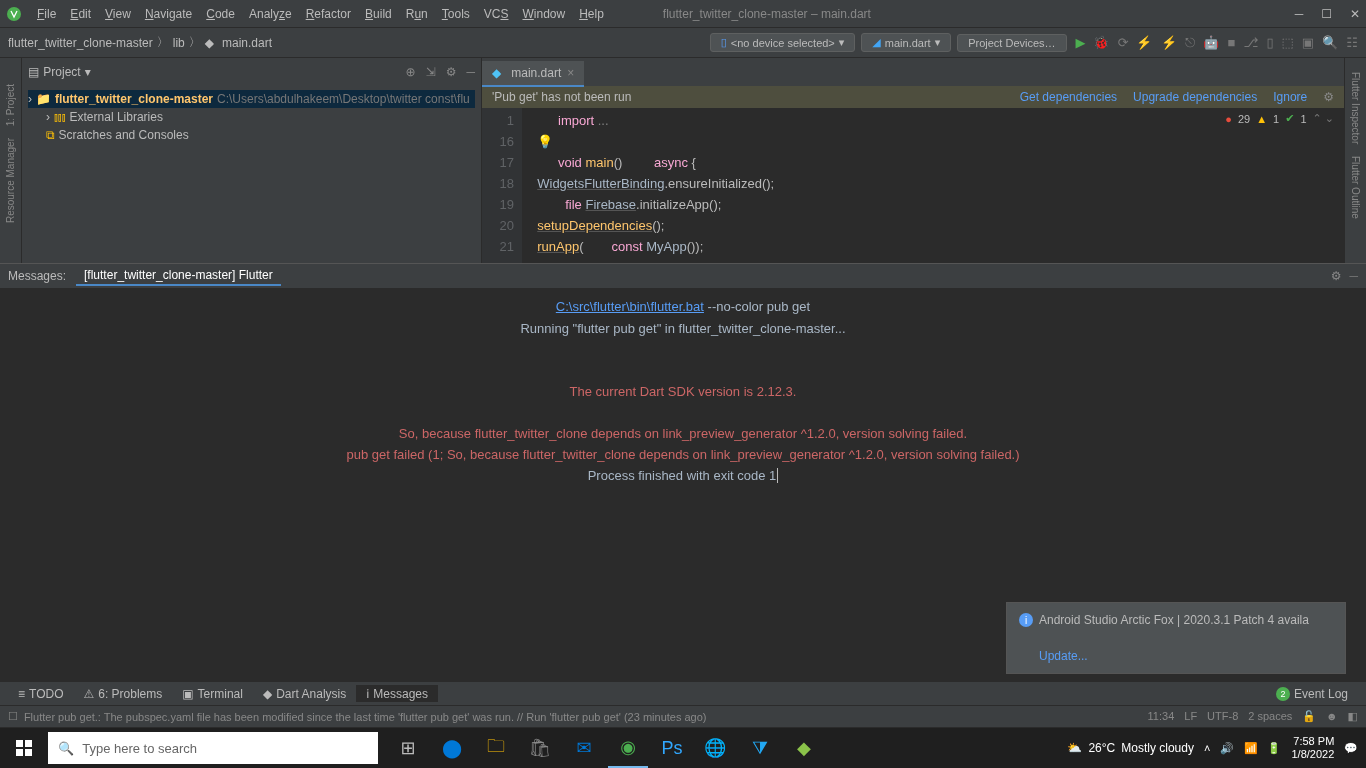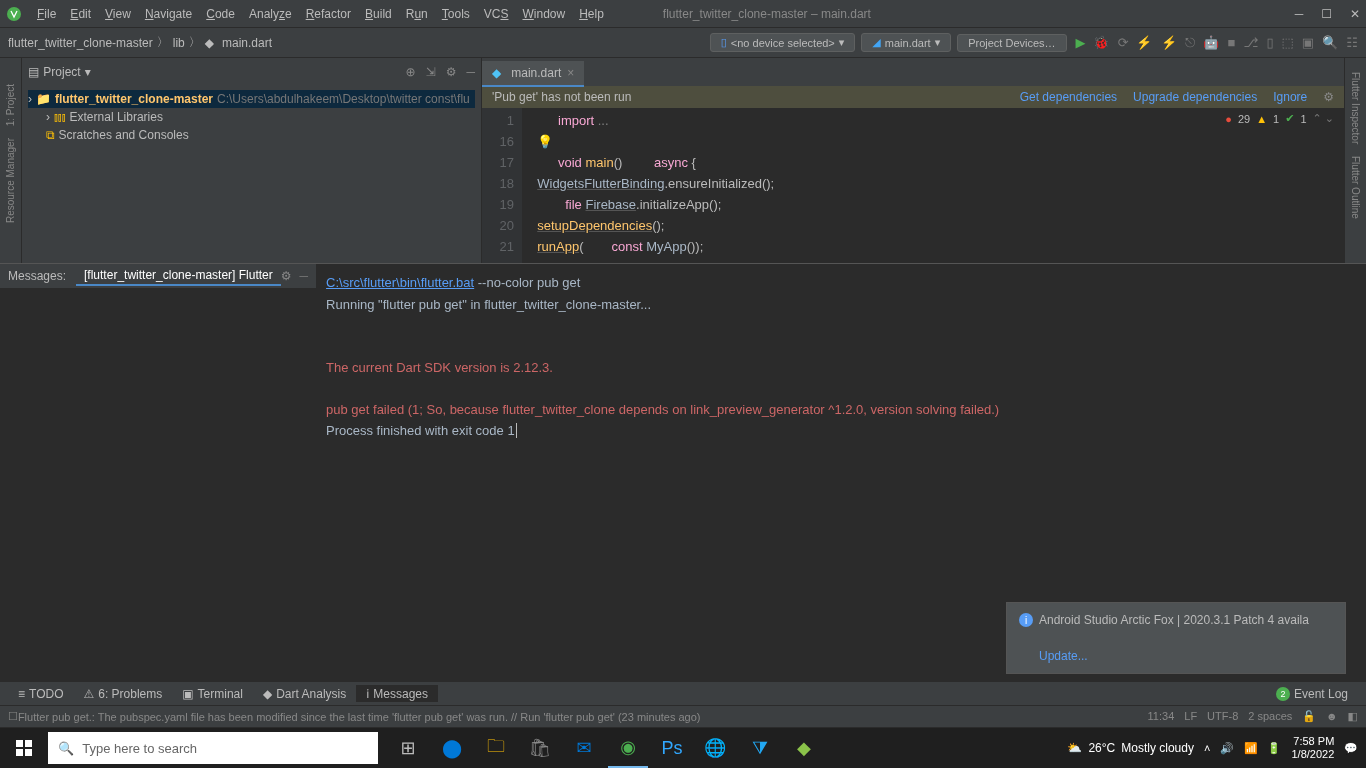--- a/index.html
+++ b/index.html
@@ -64,21 +64,21 @@
 .decl { text-decoration:underline; text-decoration-color:#555; }
 
 .code-status { position:absolute; top:2px; right:6px; font-size:11px; display:flex; gap:6px; align-items:center; background:#2b2b2b; padding:2px 4px; }
 .err-dot { color:#e74c3c; }
 .warn-tri { color:#ffc107; }
 .ok-ck { color:#4caf50; }
 
 .right-gutter { width:22px; background:#3c3f41; border-left:1px solid #2b2b2b; display:flex; flex-direction:column; align-items:center; padding-top:8px; font-size:10px; color:#888; }
 
 
-.messages { border-top:1px solid #555; background:#2b2b2b; height:418px; display:flex; flex-direction:row; }
+.messages { border-top:1px solid #555; background:#2b2b2b; height:418px; display:flex; flex-direction:column;text-align:center; }
 .messages-header { height:24px; background:#3c3f41; display:flex; align-items:center; font-size:12px; padding:0 8px; }
 .msg-tab { padding:2px 8px; }
 .msg-tab.active { border-bottom:2px solid #4a88c7; color:#fff; }
 .msg-title { color:#bbb; margin-right:10px; }
 .messages-body { flex:1; padding:8px 10px; font-size:13px; line-height:21px; overflow:auto; }
 .cmd-link { color:#589df6; text-decoration:underline; }
 .err-text { color:#cc6666; }
 .normal-text { color:#a9b7c6; }
 
 
@@ -275,20 +275,21 @@
     <div class="spacer"></div>
     <span class="gear">⚙</span>
     <span class="grey" style="margin-left:8px">─</span>
   </div>
   <div class="messages-body mono">
 <span class="cmd-link">C:\src\flutter\bin\flutter.bat</span><span class="normal-text"> --no-color pub get</span>
 <div class="normal-text">Running "flutter pub get" in flutter_twitter_clone-master...</div>
 <br><br>
 <div class="err-text">The current Dart SDK version is 2.12.3.</div>
 <br>
+<div class="err-text">So, because flutter_twitter_clone depends on link_preview_generator ^1.2.0, version solving failed.</div>
 <div class="err-text">pub get failed (1; So, because flutter_twitter_clone depends on link_preview_generator ^1.2.0, version solving failed.)</div>
 <span class="normal-text">Process finished with exit code 1</span><span class="normal-text" style="border-right:1px solid #bbb;padding-right:1px"></span>
   </div>
 </div>
 
 <div class="popup">
   <div class="popup-title">
     <span class="info-dot">i</span>
     <span>Android Studio Arctic Fox | 2020.3.1 Patch 4 availa</span>
   </div>
@@ -303,21 +304,21 @@
   <span class="btab active">ℹ <span>Messages</span></span>
   <div class="spacer"></div>
   <span class="btab">
       <span class="badge">2</span> 
       <span>Event Log</span>
     </span>
 </div>
 
 <div class="statusbar">
   <span>☐</span>
-  <span style="">Flutter pub get.: The pubspec.yaml file has been modified since the last time 'flutter pub get' was run. // Run 'flutter pub get' (23 minutes ago)</span>
+  <span style="margin-left:6px">Flutter pub get.: The pubspec.yaml file has been modified since the last time 'flutter pub get' was run. // Run 'flutter pub get' (23 minutes ago)</span>
   <div class="right">
     <span>11:34</span>
     <span>LF</span>
     <span>UTF-8</span>
     <span>2 spaces</span>
     <span>🔓</span>
     <span>☻</span>
     <span>◧</span>
   </div>
 </div>

